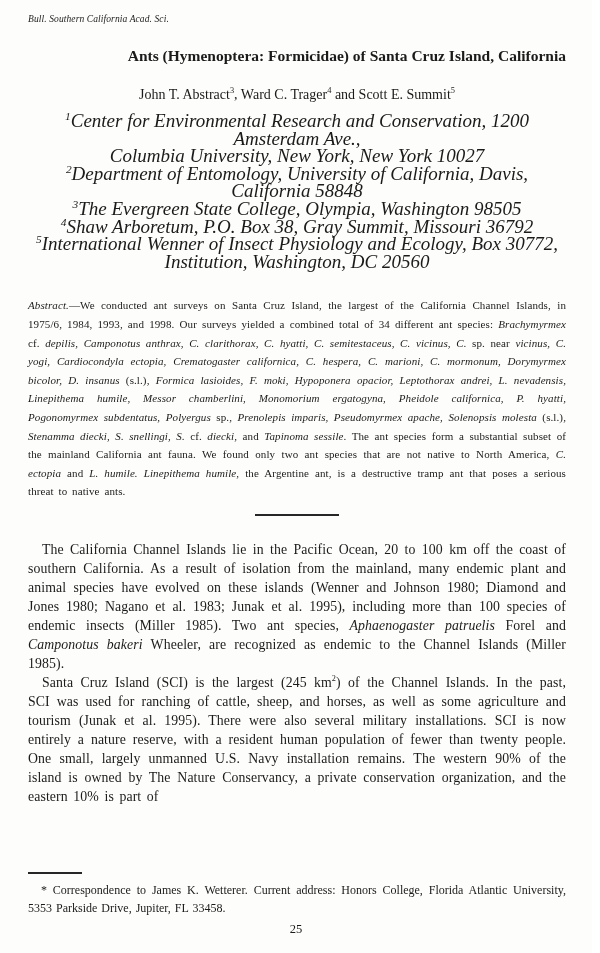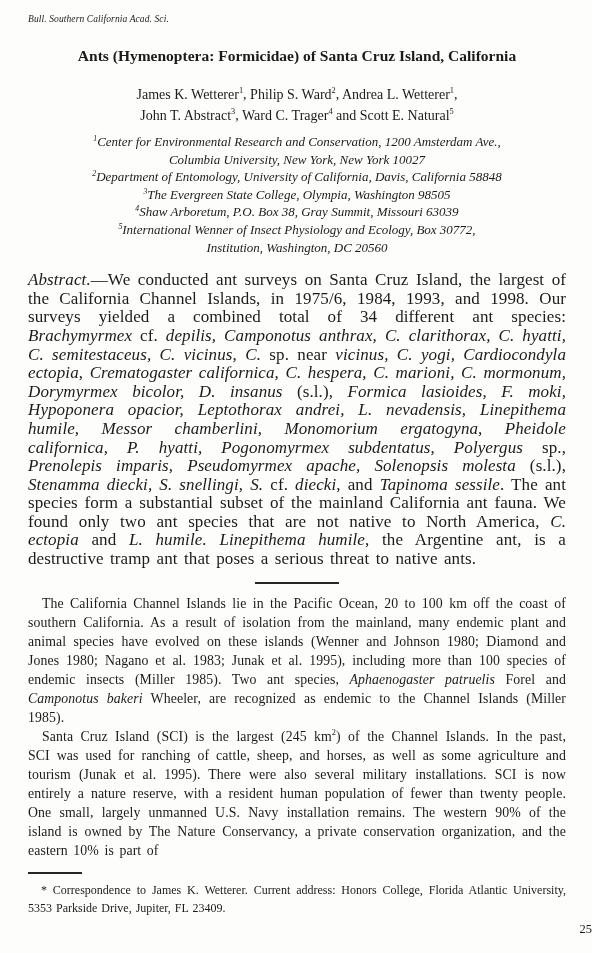--- a/index.html
+++ b/index.html
@@ -13,54 +13,54 @@
     width: 592px; height: 953px;
     box-sizing: border-box;
     padding: 14px 26px 0 28px;
     background: #fdfdfb;
     color: #1b1b1b;
     overflow: hidden;
   }
   .journal-header { font-size: 9.5px; line-height: 11px; letter-spacing: 0.1px; }
   .journal-header .jh-italic { font-style: italic; }
   .article-title {
-    text-align: center;
+    text-align: right;
     font-weight: bold;
     font-size: 15.5px;
     line-height: 19px;
     margin-top: 21px;
   }
   .authors {
     text-align: center;
     font-size: 14px;
     line-height: 21px;
     margin-top: 19px;
   }
   sup { font-size: 0.6em; vertical-align: super; line-height: 0; }
   .affiliations {
     text-align: center;
     font-style: italic;
-    font-size: 13px;
+    font-size: 19px;
     line-height: 17.6px;
     margin-top: 7px;
   }
   .abstract {
     text-align: justify;
-    font-size: 17px;
+    font-size: 11px;
     line-height: 18.6px;
-    margin-top: 15px;
+    margin-top: 26px;
     word-spacing: 2px;
     letter-spacing: 0.1px;
   }
   .separator {
     width: 84px; height: 0;
     border-top: 2px solid #262626;
     margin: 13px auto 0 auto;
   }
-  .body-text { margin-top: 10px; }
+  .body-text { margin-top: 24px; }
   .body-text p {
     margin: 0;
     text-align: justify;
     text-indent: 14px;
     font-size: 13.8px;
     line-height: 19px;
     word-spacing: 2px;
     letter-spacing: 0.1px;
   }
   .footnote-block { position: absolute; top: 872px; left: 28px; right: 26px; }
@@ -69,59 +69,58 @@
     margin: 0;
     font-size: 12px;
     line-height: 18px;
     text-align: justify;
     text-indent: 13px;
     word-spacing: 1px;
   }
   .page-number {
     position: absolute;
     top: 922px; left: 0; right: 0;
-    text-align: right;
+    text-align: center;
     font-size: 12.5px;
   }
 </style>
 </head>
 <body>
 
 <div class="page">
 
   <div class="journal-header">
     <div class="jh-italic">Bull. Southern California Acad. Sci.</div>
   </div>
 
   <div class="article-title">Ants (Hymenoptera: Formicidae) of Santa Cruz Island, California</div>
 
   <div class="authors">
-    <div><span>James K. Wetterer</span><sup>1</sup><span>, Philip S. Ward</span><sup>2</sup><span>, Andrea L. Wetterer</span><sup>1</sup><span>,</span></div>
-    <div><span>John T. Abstract</span><sup>3</sup><span>, Ward C. Trager</span><sup>4</sup><span> and Scott E. Natural</span><sup>5</sup></div>
+    <div><span>John T. Abstract</span><sup>3</sup><span>, Ward C. Trager</span><sup>4</sup><span> and Scott E. Summit</span><sup>5</sup></div>
   </div>
 
   <div class="affiliations">
     <div><sup>1</sup><span>Center for Environmental Research and Conservation, 1200 Amsterdam Ave.,</span></div>
     <div><span>Columbia University, New York, New York 10027</span></div>
     <div><sup>2</sup><span>Department of Entomology, University of California, Davis, California 58848</span></div>
     <div><sup>3</sup><span>The Evergreen State College, Olympia, Washington 98505</span></div>
-    <div><sup>4</sup><span>Shaw Arboretum, P.O. Box 38, Gray Summit, Missouri 63039</span></div>
+    <div><sup>4</sup><span>Shaw Arboretum, P.O. Box 38, Gray Summit, Missouri 36792</span></div>
     <div><sup>5</sup><span>International Wenner of Insect Physiology and Ecology, Box 30772,</span></div>
     <div><span>Institution, Washington, DC 20560</span></div>
   </div>
 
   <div class="abstract"><i>Abstract.</i><span>—We conducted ant surveys on Santa Cruz Island, the largest of the California Channel Islands, in 1975/6, 1984, 1993, and 1998. Our surveys yielded a combined total of 34 different ant species: </span><i>Brachymyrmex</i><span> cf. </span><i>depilis, Camponotus anthrax, C. clarithorax, C. hyatti, C. semitestaceus, C. vicinus, C.</i><span> sp. near </span><i>vicinus, C. yogi, Cardiocondyla ectopia, Crematogaster californica, C. hespera, C. marioni, C. mormonum, Dorymyrmex bicolor, D. insanus</i><span> (s.l.), </span><i>Formica lasioides, F. moki, Hypoponera opacior, Leptothorax andrei, L. nevadensis, Linepithema humile, Messor chamberlini, Monomorium ergatogyna, Pheidole californica, P. hyatti, Pogonomyrmex subdentatus, Polyergus</i><span> sp., </span><i>Prenolepis imparis, Pseudomyrmex apache, Solenopsis molesta</i><span> (s.l.), </span><i>Stenamma diecki, S. snellingi, S.</i><span> cf. </span><i>diecki</i><span>, and </span><i>Tapinoma sessile</i><span>. The ant species form a substantial subset of the mainland California ant fauna. We found only two ant species that are not native to North America, </span><i>C. ectopia</i><span> and </span><i>L. humile. Linepithema humile</i><span>, the Argentine ant, is a destructive tramp ant that poses a serious threat to native ants.</span></div>
 
   <div class="separator"></div>
 
   <div class="body-text">
     <p><span>The California Channel Islands lie in the Pacific Ocean, 20 to 100 km off the coast of southern California. As a result of isolation from the mainland, many endemic plant and animal species have evolved on these islands (Wenner and Johnson 1980; Diamond and Jones 1980; Nagano et al. 1983; Junak et al. 1995), including more than 100 species of endemic insects (Miller 1985). Two ant species, </span><i>Aphaenogaster patruelis</i><span> Forel and </span><i>Camponotus bakeri</i><span> Wheeler, are recognized as endemic to the Channel Islands (Miller 1985).</span></p>
     <p><span>Santa Cruz Island (SCI) is the largest (245 km</span><sup>2</sup><span>) of the Channel Islands. In the past, SCI was used for ranching of cattle, sheep, and horses, as well as some agriculture and tourism (Junak et al. 1995). There were also several military installations. SCI is now entirely a nature reserve, with a resident human population of fewer than twenty people. One small, largely unmanned U.S. Navy installation remains. The western 90% of the island is owned by The Nature Conservancy, a private conservation organization, and the eastern 10% is part of</span></p>
   </div>
 
   <div class="footnote-block">
     <div class="footnote-rule"></div>
-    <p class="footnote-text"><span>* Correspondence to James K. Wetterer. Current address: Honors College, Florida Atlantic University, 5353 Parkside Drive, Jupiter, FL 23409.</span></p>
+    <p class="footnote-text"><span>* Correspondence to James K. Wetterer. Current address: Honors College, Florida Atlantic University, 5353 Parkside Drive, Jupiter, FL 33458.</span></p>
   </div>
 
   <div class="page-number">25</div>
 
 </div>
 
 </body></html>

